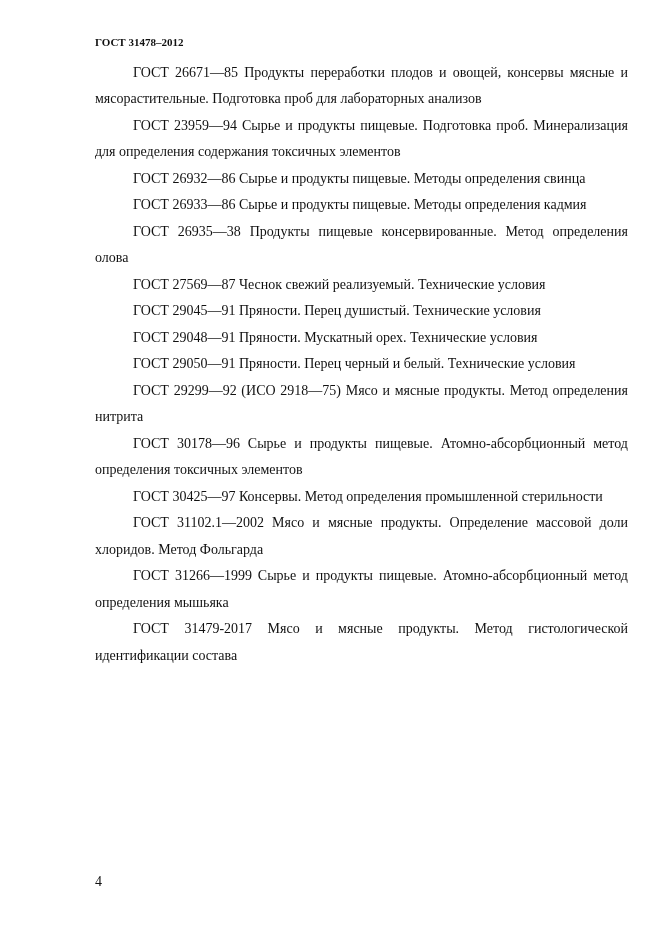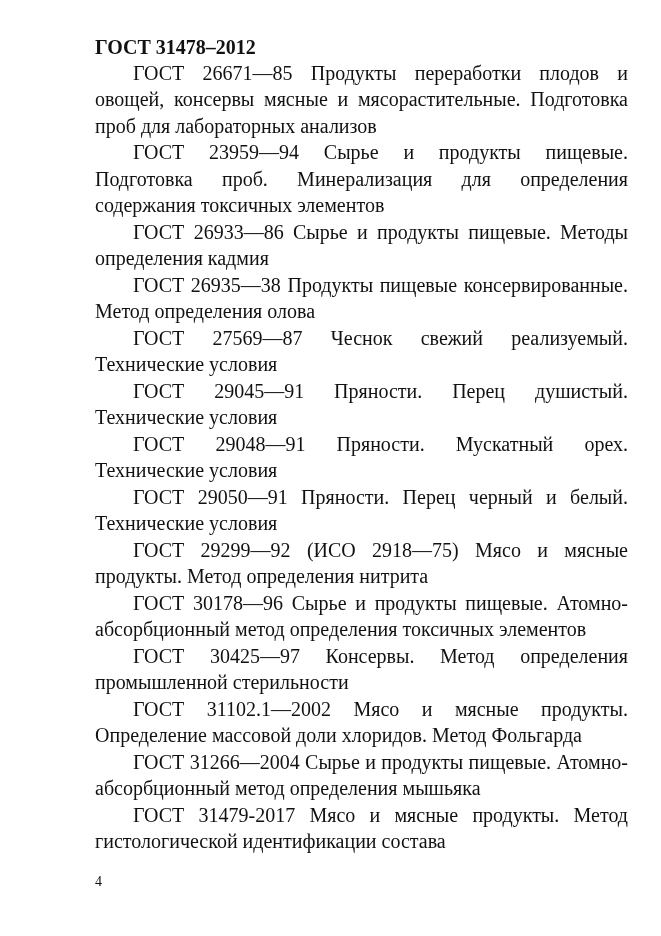--- a/index.html
+++ b/index.html
@@ -1,37 +1,38 @@
 <!DOCTYPE html>
 <html><head>
   <meta charset="utf-8">
   <style>
     html, body { margin: 0; padding: 0; background: #ffffff; }
     body { width: 661px; height: 936px; position: relative; overflow: hidden;
       font-family: "Liberation Serif", "DejaVu Serif", serif; color: #111; }
-    .header { position: absolute; left: 95px; top: 36px; font-weight: bold; font-size: 20px; }
-    .content { position: absolute; left: 95px; top: 59.5px; width: 533px; font-size: 20px; line-height: 26.5px; }
+    .header { position: absolute; left: 95px; top: 36px; font-weight: bold; font-size: 11px; }
+    .content { position: absolute; left: 95px; top: 59.5px; width: 533px; font-size: 14px; line-height: 26.5px; }
     .para { margin: 0; text-indent: 38px; text-align: justify; }
     .page-num { position: absolute; left: 95px; top: 874px; font-size: 14px; }
   </style>
 </head>
 <body>
 
 <div class="header">ГОСТ 31478–2012</div>
 
 <div class="content">
   <p class="para">ГОСТ 26671—85 Продукты переработки плодов и овощей, консервы мяс­ные и мясорастительные. Подготовка проб для лабораторных анализов</p>
   <p class="para">ГОСТ 23959—94 Сырье и продукты пищевые. Подготовка проб. Минера­лизация для определения содержания токсичных элементов</p>
+  <p class="para">ГОСТ 26932—86 Сырье и продукты пищевые. Методы определения свинца</p>
   <p class="para">ГОСТ 26933—86 Сырье и продукты пищевые. Методы определения кадмия</p>
   <p class="para">ГОСТ 26935—38 Продукты пищевые консервированные. Метод опреде­ления олова</p>
   <p class="para">ГОСТ 27569—87 Чеснок свежий реализуемый. Технические условия</p>
   <p class="para">ГОСТ 29045—91 Пряности. Перец душистый. Технические условия</p>
   <p class="para">ГОСТ 29048—91 Пряности. Мускатный орех. Технические условия</p>
   <p class="para">ГОСТ 29050—91 Пряности. Перец черный и белый. Технические условия</p>
   <p class="para">ГОСТ 29299—92 (ИСО 2918—75) Мясо и мясные продукты. Метод опре­деления нитрита</p>
   <p class="para">ГОСТ 30178—96 Сырье и продукты пищевые. Атомно-абсорбционный метод определения токсичных элементов</p>
   <p class="para">ГОСТ 30425—97 Консервы. Метод определения промышленной стериль­ности</p>
   <p class="para">ГОСТ 31102.1—2002 Мясо и мясные продукты. Определение массовой доли хлоридов. Метод Фольгарда</p>
-  <p class="para">ГОСТ 31266—2004 Сырье и продукты пищевые. Атомно-абсорбционный метод определения мышьяка</p>
+  <p class="para">ГОСТ 31266—1999 Сырье и продукты пищевые. Атомно-абсорбционный метод определения мышьяка</p>
   <p class="para">ГОСТ 31479-2017 Мясо и мясные продукты. Метод гистологической идентификации состава</p>
 </div>
 
 <div class="page-num">4</div>
 
 </body></html>

